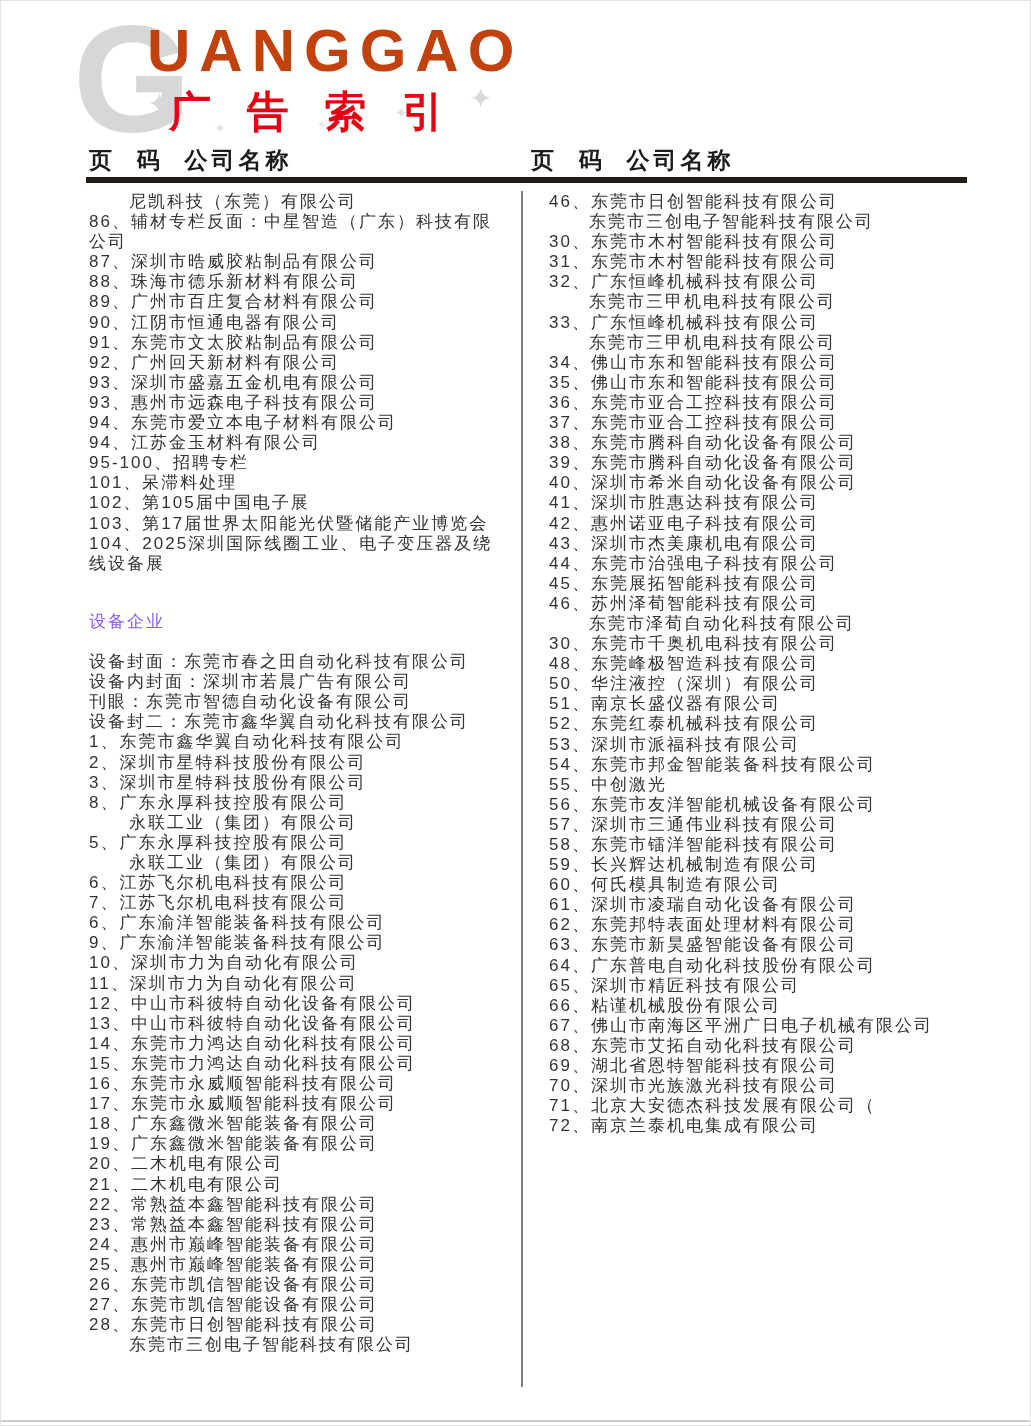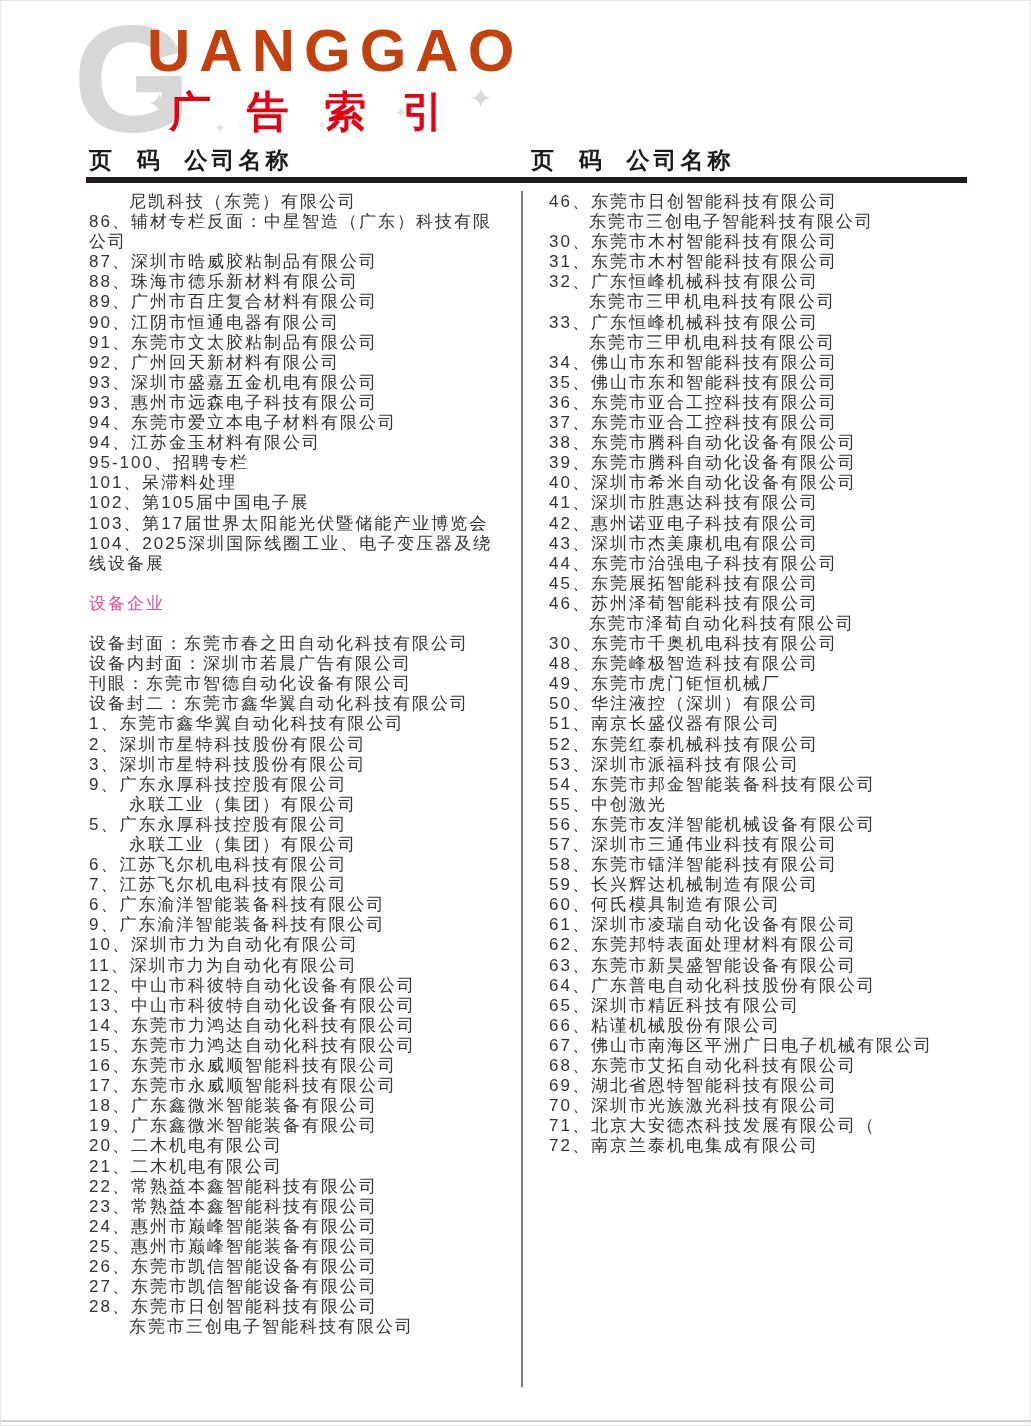--- a/index.html
+++ b/index.html
@@ -56,21 +56,21 @@
     position:absolute;top:191px;
   }
   .column.left{left:88px;width:432px;}
   .column.right{left:548px;width:450px;}
   .line{
     height:20.1px;line-height:20.1px;
     font-size:17px;letter-spacing:2px;
     white-space:nowrap;color:#363233;
   }
   .line.ind{padding-left:40px;}
-  .line.red{color:#ec4899;}
+  .line.red{color:#8b5cf6;margin-top:18px;}
   .col-divider{
     position:absolute;left:520px;top:190px;
     width:2px;height:1196px;background:#7d7d7d;
   }
   .page-bottom-edge{
     position:absolute;left:0;top:1419px;
     width:1031px;height:2px;background:#cfcfcf;
   }
 </style>
 </head>
@@ -117,21 +117,21 @@
       <div class="line">&nbsp;</div>
       <div class="line red">设备企业</div>
       <div class="line">&nbsp;</div>
       <div class="line">设备封面：东莞市春之田自动化科技有限公司</div>
       <div class="line">设备内封面：深圳市若晨广告有限公司</div>
       <div class="line">刊眼：东莞市智德自动化设备有限公司</div>
       <div class="line">设备封二：东莞市鑫华翼自动化科技有限公司</div>
       <div class="line">1、东莞市鑫华翼自动化科技有限公司</div>
       <div class="line">2、深圳市星特科技股份有限公司</div>
       <div class="line">3、深圳市星特科技股份有限公司</div>
-      <div class="line">9、广东永厚科技控股有限公司</div>
+      <div class="line">8、广东永厚科技控股有限公司</div>
       <div class="line ind">永联工业（集团）有限公司</div>
       <div class="line">5、广东永厚科技控股有限公司</div>
       <div class="line ind">永联工业（集团）有限公司</div>
       <div class="line">6、江苏飞尔机电科技有限公司</div>
       <div class="line">7、江苏飞尔机电科技有限公司</div>
       <div class="line">6、广东渝洋智能装备科技有限公司</div>
       <div class="line">9、广东渝洋智能装备科技有限公司</div>
       <div class="line">10、深圳市力为自动化有限公司</div>
       <div class="line">11、深圳市力为自动化有限公司</div>
       <div class="line">12、中山市科彼特自动化设备有限公司</div>
@@ -171,21 +171,20 @@
       <div class="line">40、深圳市希米自动化设备有限公司</div>
       <div class="line">41、深圳市胜惠达科技有限公司</div>
       <div class="line">42、惠州诺亚电子科技有限公司</div>
       <div class="line">43、深圳市杰美康机电有限公司</div>
       <div class="line">44、东莞市治强电子科技有限公司</div>
       <div class="line">45、东莞展拓智能科技有限公司</div>
       <div class="line">46、苏州泽荀智能科技有限公司</div>
       <div class="line ind">东莞市泽荀自动化科技有限公司</div>
       <div class="line">30、东莞市千奥机电科技有限公司</div>
       <div class="line">48、东莞峰极智造科技有限公司</div>
-      <div class="line">49、东莞市虎门钜恒机械厂</div>
       <div class="line">50、华注液控（深圳）有限公司</div>
       <div class="line">51、南京长盛仪器有限公司</div>
       <div class="line">52、东莞红泰机械科技有限公司</div>
       <div class="line">53、深圳市派福科技有限公司</div>
       <div class="line">54、东莞市邦金智能装备科技有限公司</div>
       <div class="line">55、中创激光</div>
       <div class="line">56、东莞市友洋智能机械设备有限公司</div>
       <div class="line">57、深圳市三通伟业科技有限公司</div>
       <div class="line">58、东莞市镭洋智能科技有限公司</div>
       <div class="line">59、长兴辉达机械制造有限公司</div>

